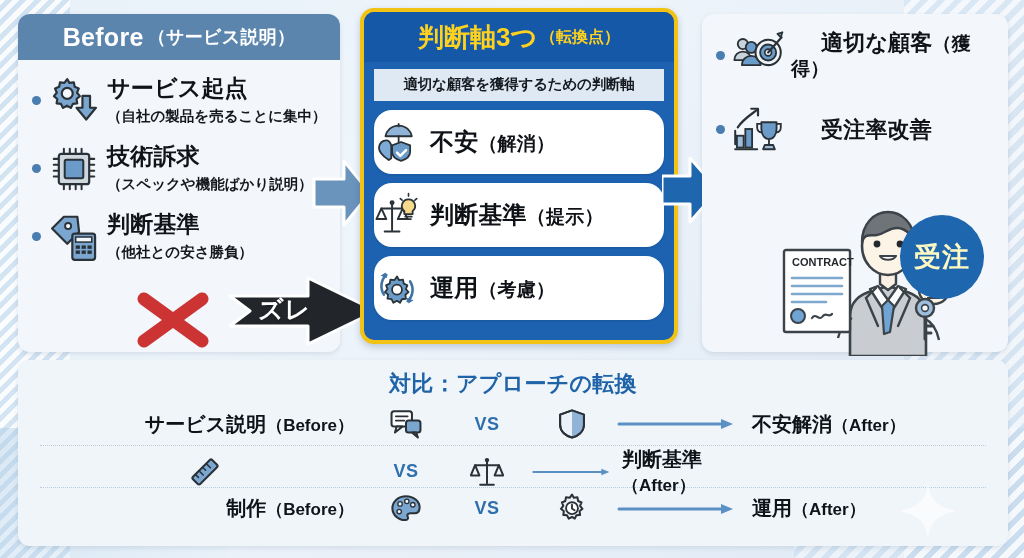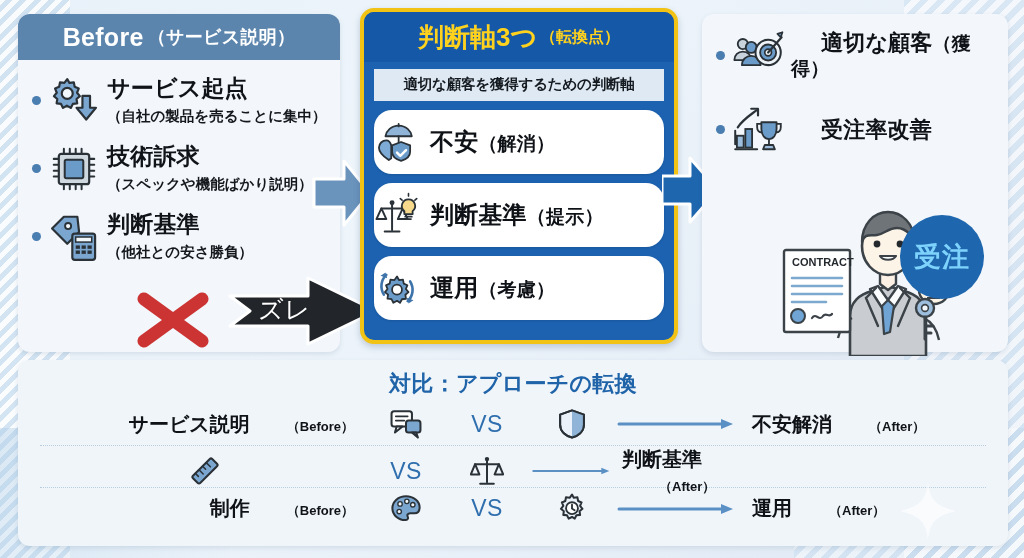--- a/index.html
+++ b/index.html
@@ -139,34 +139,34 @@
   .axis-label { font-size: 24px; font-weight: bold; color: #0e1116; letter-spacing: .2px; }
   .axis-label .paren { font-size: 19px; }
 
   
   .flow-arrow { position: absolute; }
   #arrow-before-center { left: 312px; top: 155px; width: 60px; height: 76px; }
   #arrow-center-after  { left: 662px; top: 152px; width: 58px; height: 76px; }
   #arrow-zure { position: absolute; left: 228px; top: 272px; width: 152px; height: 78px; }
   #zure-label {
     position: absolute; left: 258px; top: 293px;
-    font-size: 25px; font-weight: normal; color: #ffffff;
+    font-size: 25px; font-weight: bold; color: #ffffff;
     letter-spacing: 1px;
     text-shadow: 0 1px 2px rgba(0,0,0,.35);
   }
   #red-x { position: absolute; left: 130px; top: 290px; width: 86px; height: 60px; }
 
   
   #person-art { position: absolute; left: 782px; top: 198px; width: 230px; height: 158px; }
   #juchu-badge {
     position: absolute; left: 900px; top: 215px;
     width: 84px; height: 84px; border-radius: 50%;
     background: #1e66ae;
     display: flex; align-items: center; justify-content: center;
-    color: #7dd3fc; font-size: 27px; font-weight: bold; letter-spacing: 1px;
+    color: #fef9c3; font-size: 27px; font-weight: bold; letter-spacing: 1px;
   }
 
   
   #panel-compare {
     position: absolute;
     left: 18px; top: 360px; width: 990px; height: 186px;
     background: #f0f5fa;
     border-radius: 12px;
     box-shadow: 0 2px 5px rgba(40,70,110,.12);
     overflow: hidden;
@@ -180,24 +180,24 @@
   }
   #compare-rows { margin-top: 4px; padding: 0 22px; }
   .cmp-row {
     display: grid;
     grid-template-columns: 330px 72px 90px 80px 130px 1fr;
     align-items: center;
     height: 42px;
   }
   .cmp-row + .cmp-row { border-top: 1.5px dotted #b9cde0; }
   .cmp-left  { text-align: right; font-size: 20px; font-weight: bold; color: #0f1318; padding-right: 16px; }
-  .cmp-left .en, .cmp-right .en { font-size: 13px; padding-left: 37px; }
+  .cmp-left .en, .cmp-right .en { font-size: 17px; }
   .cmp-icon { display: flex; justify-content: center; align-items: center; }
   .cmp-icon svg { width: 34px; height: 34px; display: block; }
-  .cmp-vs { text-align: center; font-size: 23px; font-weight: normal; color: #2f6fae; letter-spacing: .5px; }
+  .cmp-vs { text-align: center; font-size: 18px; font-weight: bold; color: #2f6fae; letter-spacing: .5px; }
   .cmp-arrow { display: flex; align-items: center; justify-content: center; }
   .cmp-arrow svg { width: 120px; height: 14px; display: block; }
   .cmp-right { font-size: 20px; font-weight: bold; color: #0f1318; padding-left: 10px; }
 
   #sparkle-deco { position: absolute; right: 52px; bottom: 6px; width: 56px; height: 58px; opacity: .85; }
 </style>
 </head>
 <body>
 
 <div id="bg-base"></div>

